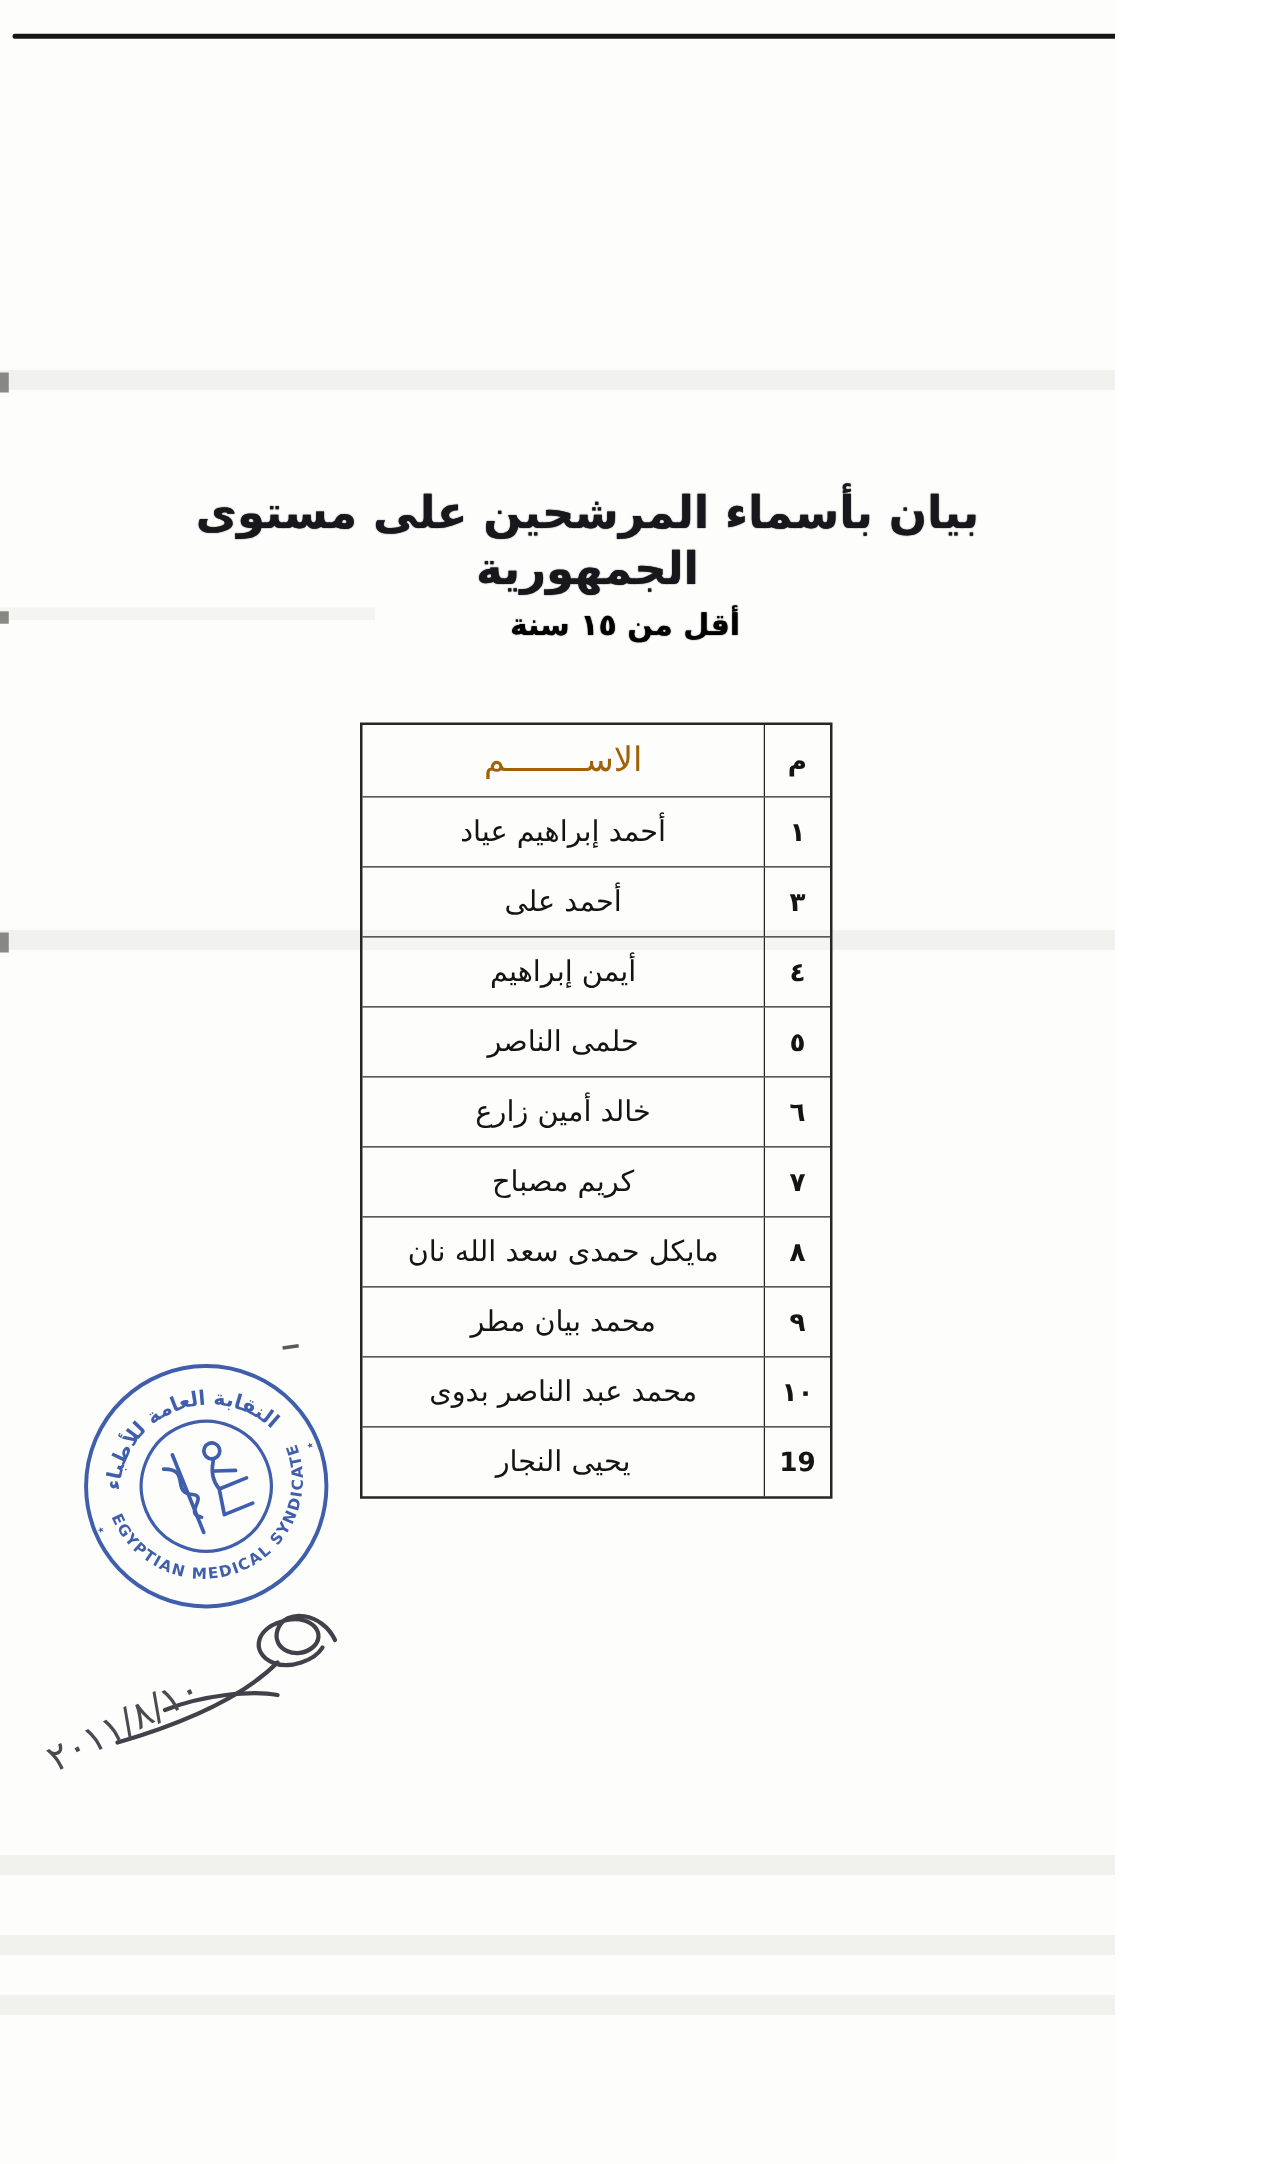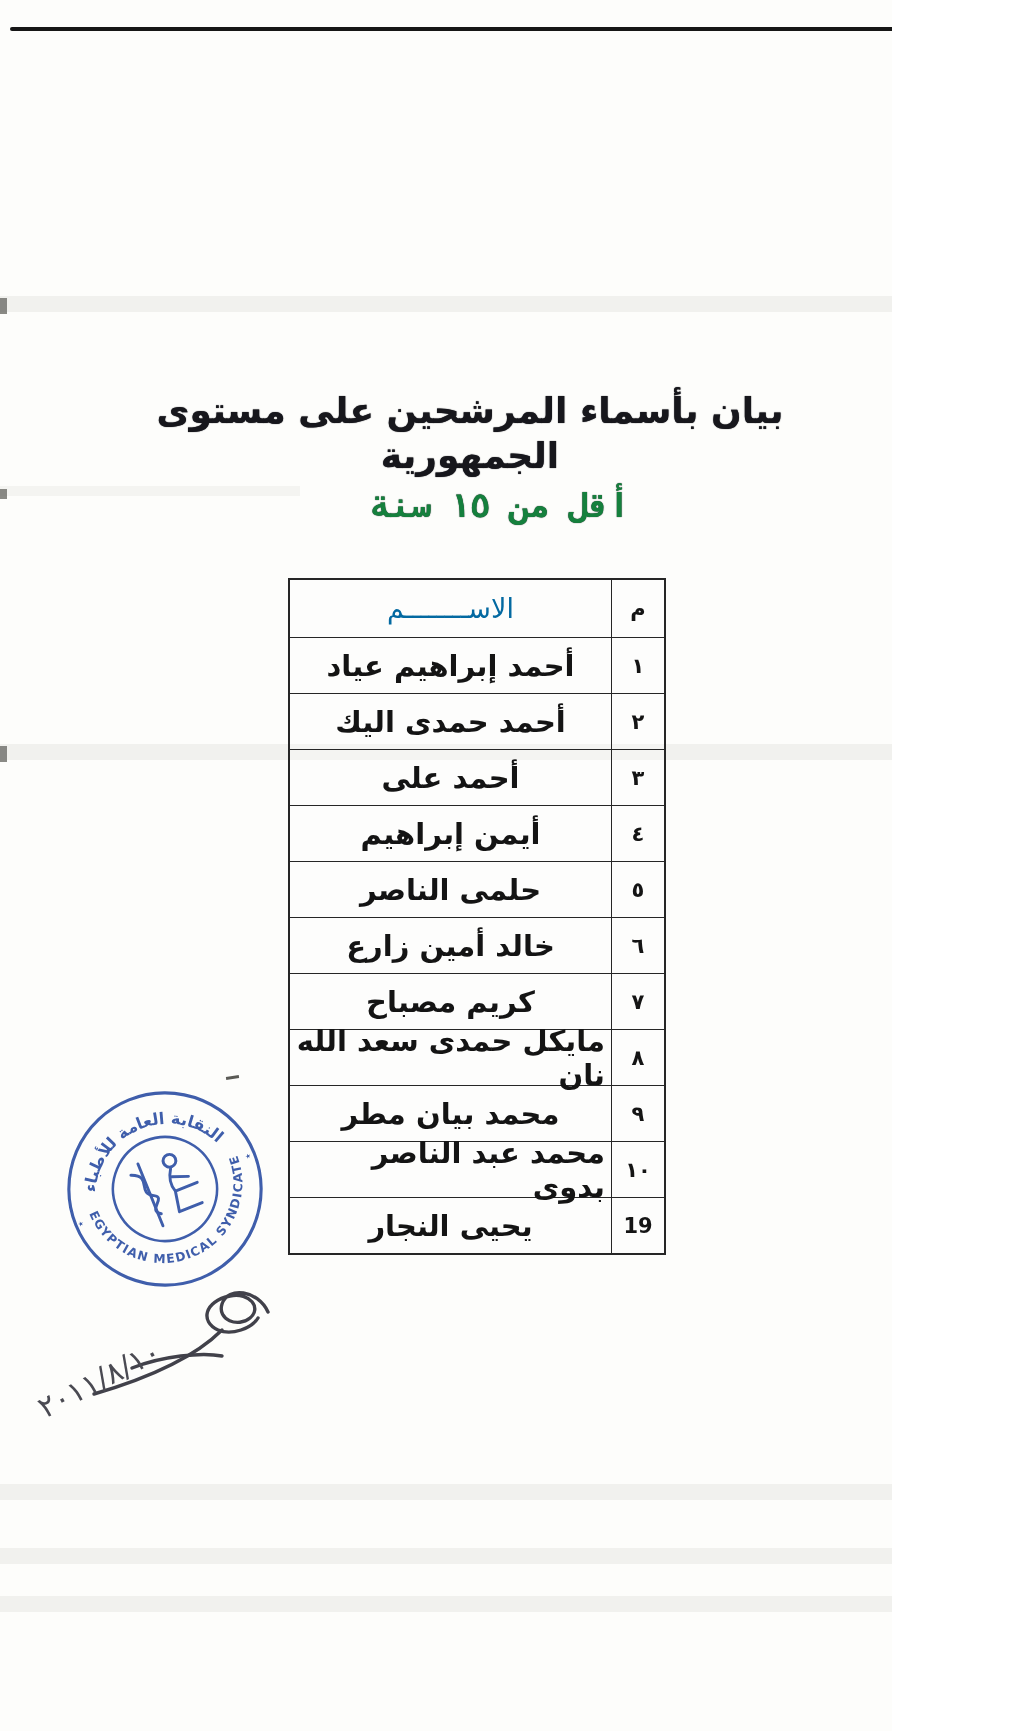--- a/index.html
+++ b/index.html
@@ -11,28 +11,28 @@
   .right-edge{position:absolute;left:903px;top:0;width:125px;height:1731px;
     background:#f4f4f0;border-left:2px solid #c6c6c0;}
   .topline{position:absolute;left:10px;top:27px;width:884px;height:4px;background:#161616;border-radius:2px;}
   .band{position:absolute;left:0;width:1028px;height:16px;background:#e7e7e4;opacity:.55;}
   .band-sm{position:absolute;left:0;width:300px;height:10px;background:#e7e7e4;opacity:.4;}
   .tick{position:absolute;left:0;width:7px;background:#6d6d68;opacity:.8;}
   .pen-dash{position:absolute;left:226px;top:1076px;width:13px;height:3px;background:#5a5a55;transform:rotate(-8deg);}
   
   .title-wrap{position:absolute;left:120px;top:388px;width:700px;text-align:center;direction:rtl;}
   .title-1{font-size:36px;font-weight:bold;color:#17171c;line-height:1.25;text-shadow:0 0 1px #17171c;}
-  .title-2{font-size:33px;font-weight:bold;color:#15803d;margin-top:8px;padding-left:0;text-indent:-60px;text-shadow:0 0 1px #17171c;font-family:Liberation Mono, monospace;}
+  .title-2{font-size:24px;font-weight:bold;color:#000000;margin-top:8px;padding-left:0;text-indent:-60px;text-shadow:0 0 1px #17171c;}
   
   .tbl{position:absolute;left:288px;top:578px;width:374px;border:2px solid #262626;background:rgba(255,255,255,.25);}
   .t-row{display:flex;height:55px;align-items:stretch;border-top:1.6px solid #262626;}
   .t-row.header{height:57px;border-top:none;}
   .cell-name{flex:1;display:flex;align-items:center;justify-content:center;
-    direction:rtl;font-size:29px;font-weight:bold;color:#141414;padding:0 6px;}
-  .t-row.header .cell-name{font-size:27px;font-weight:normal;color:#0369a1;}
+    direction:rtl;font-size:23px;font-weight:normal;color:#141414;padding:0 6px;}
+  .t-row.header .cell-name{font-size:27px;font-weight:normal;color:#a16207;}
   .cell-num{width:52px;display:flex;align-items:center;justify-content:center;
     border-left:1.6px solid #262626;font-size:21px;font-weight:bold;direction:rtl;}
   
   .stamp{position:absolute;left:62px;top:1086px;width:206px;height:206px;
     transform:rotate(-22deg);opacity:.92;}
   .stamp svg{width:100%;height:100%;}
   .ring{fill:none;stroke:#2f51a5;}
   .st-ar{font-family:"DejaVu Sans",sans-serif;font-size:16.5px;font-weight:bold;fill:#2f51a5;}
   .st-en{font-family:"DejaVu Sans",sans-serif;font-size:12.5px;font-weight:bold;letter-spacing:1.3px;fill:#2f51a5;}
   .st-star{font-size:11px;fill:#2f51a5;}
@@ -68,24 +68,20 @@
   </div>
 
   <div class="tbl">
     <div class="t-row header">
       <div class="cell-name">الاســــــــم</div>
       <div class="cell-num">م</div>
     </div>
     <div class="t-row">
       <div class="cell-name">أحمد إبراهيم عياد</div>
       <div class="cell-num">١</div>
-    </div>
-    <div class="t-row">
-      <div class="cell-name">أحمد حمدى اليك</div>
-      <div class="cell-num">٢</div>
     </div>
     <div class="t-row">
       <div class="cell-name">أحمد على</div>
       <div class="cell-num">٣</div>
     </div>
     <div class="t-row">
       <div class="cell-name">أيمن إبراهيم</div>
       <div class="cell-num">٤</div>
     </div>
     <div class="t-row">

